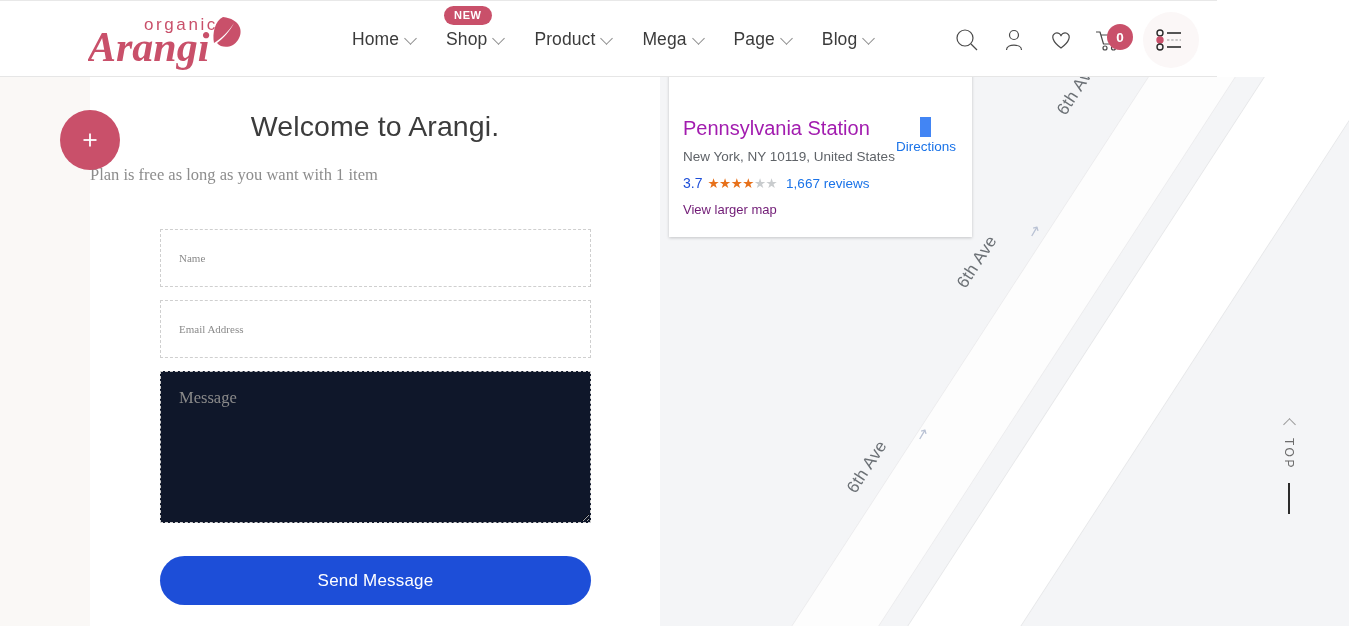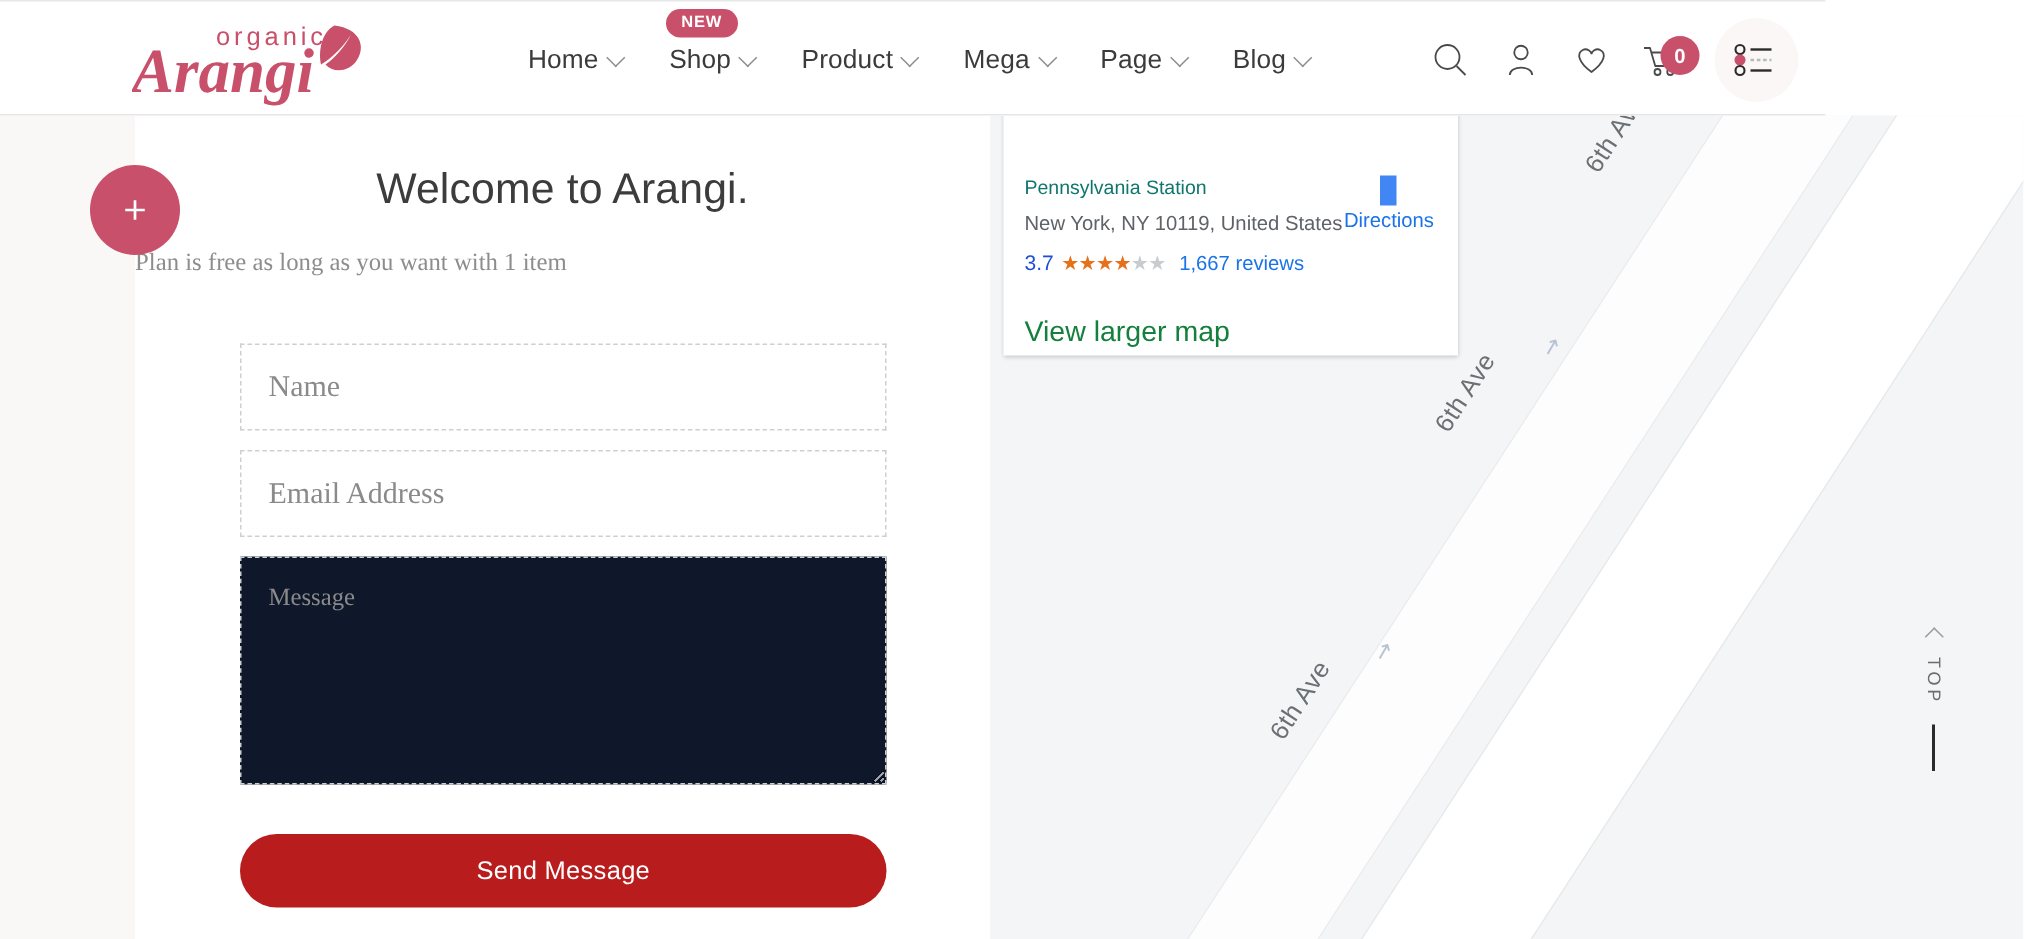--- a/index.html
+++ b/index.html
@@ -133,21 +133,21 @@
     font-size: 16.5px;
     color: #8d8d8d;
   }
 
   .form { position: absolute; left: 70px; top: 152px; width: 431px; }
   .field {
     width: 431px; height: 58px;
     border: 1px dashed #cfcfcf;
     background: #fff;
     font-family: "Liberation Serif", serif;
-    font-size: 20px;
+    font-size: 11px;
     color: #777;
     padding: 0 18px;
     outline: none;
     display: block;
     margin-bottom: 13px;
   }
   .field::placeholder { color: #8a8a8a; opacity: 1; }
   .field-msg {
     width: 431px; height: 152px;
     border: 1px dashed #cfcfcf;
@@ -160,21 +160,21 @@
     display: block;
     resize: vertical;
     margin-bottom: 0;
   }
   .field-msg::placeholder { color: #8a8a8a; opacity: 1; }
   .send-btn {
     margin-top: 33px;
     width: 431px; height: 49px;
     border: none;
     border-radius: 25px;
-    background: #b91c1c;
+    background: #1d4ed8;
     color: #ffffff;
     font-size: 17px;
     font-family: "Liberation Sans", sans-serif;
     letter-spacing: .2px;
     cursor: pointer;
   }
 
   
   .map {
     position: absolute; left: 660px; top: 77px;
@@ -229,40 +229,40 @@
   .map-card {
     position: absolute;
     left: 9px; top: -22px;
     width: 303px; height: 182px;
     background: #ffffff;
     box-shadow: 0 1px 3px rgba(0,0,0,.2);
     padding: 10px 14px 0 14px;
     overflow: hidden;
   }
   .mc-title {
-    font-size: 13px; color: #0f766e;
+    font-size: 20px; color: #a21caf;
     font-weight: 500;
     margin-top: 52px;
   }
   .mc-addr {
     font-size: 13.5px; color: #5f6368;
     margin-top: 9px;
   }
   .mc-rating-row {
     display: flex; align-items: center;
     margin-top: 11px;
     font-size: 14px;
   }
   .mc-score { color: #1d4ed8; font-weight: 500; margin-right: 5px; }
   .mc-stars { color: #e7711b; font-size: 13.5px; letter-spacing: -.5px; }
   .mc-stars .dim { color: #c9ccce; }
   .mc-reviews { color: #1a73e8; margin-left: 9px; font-size: 13.5px; }
   .mc-larger {
-    color: #15803d; font-size: 19px;
-    margin-top: 28px; cursor: pointer;
+    color: #701a75; font-size: 13px;
+    margin-top: 11px; cursor: pointer;
   }
   .mc-dir {
     position: absolute; right: 16px; top: 62px;
     text-align: center; cursor: pointer; margin-left: 35px;
   }
   .mc-dir-icon {
     width: 11px; height: 20px;
     background: #4285f4;
     margin: 0 auto 2px auto;
   }

